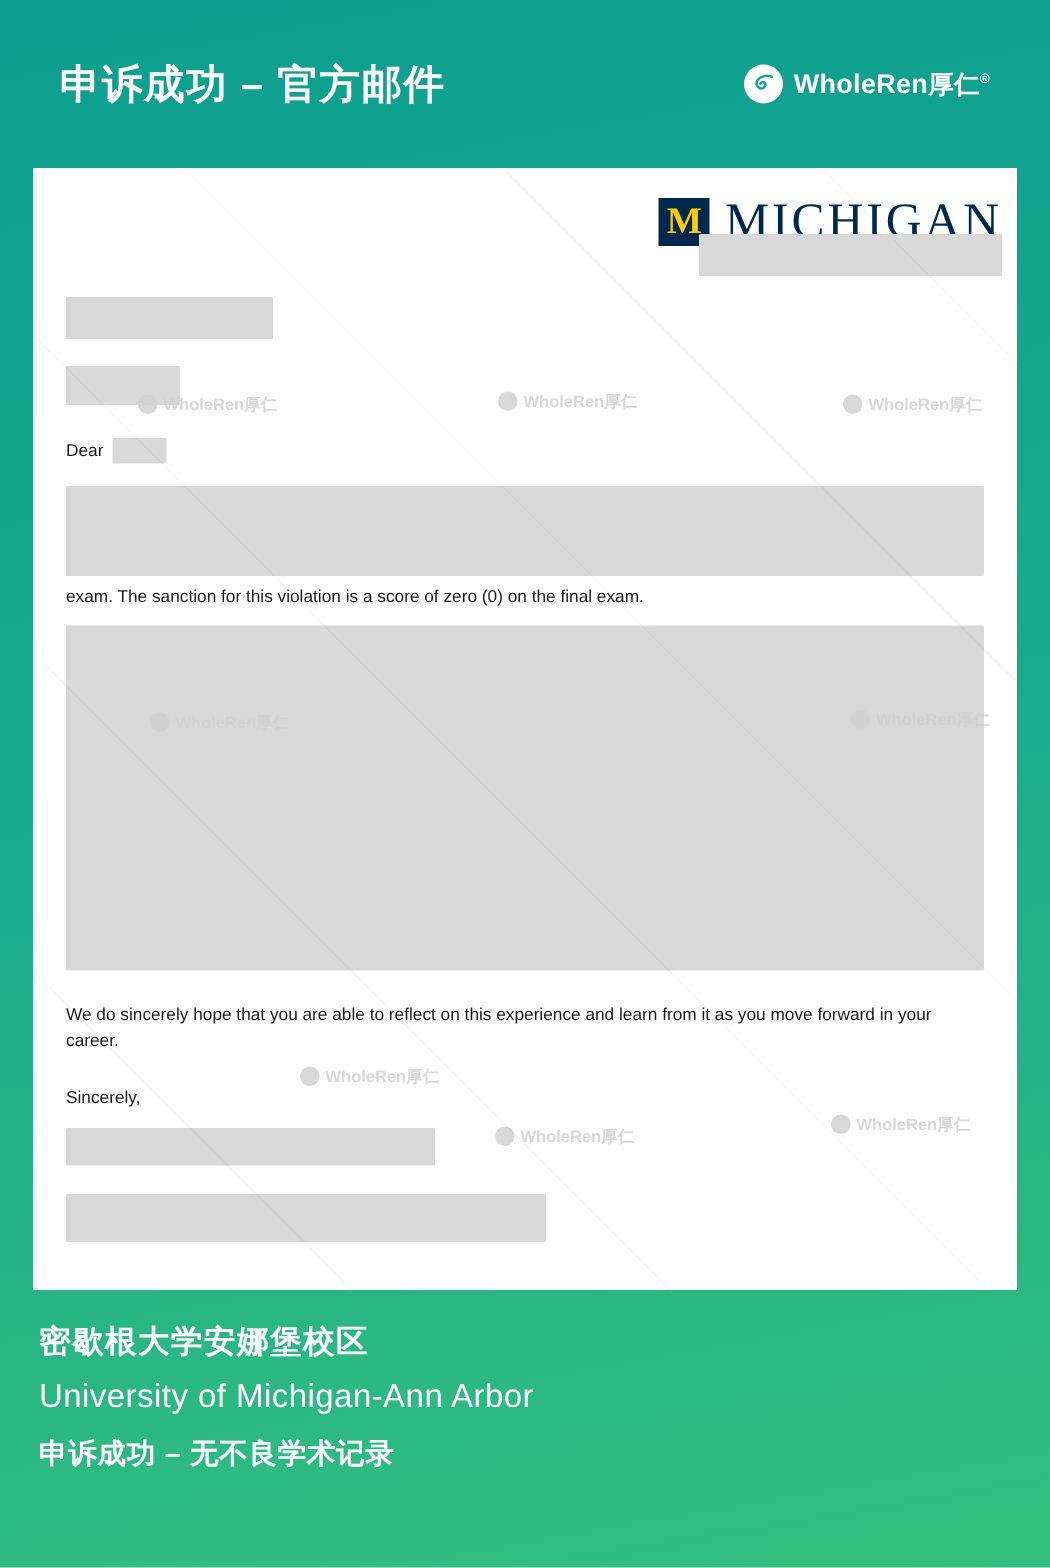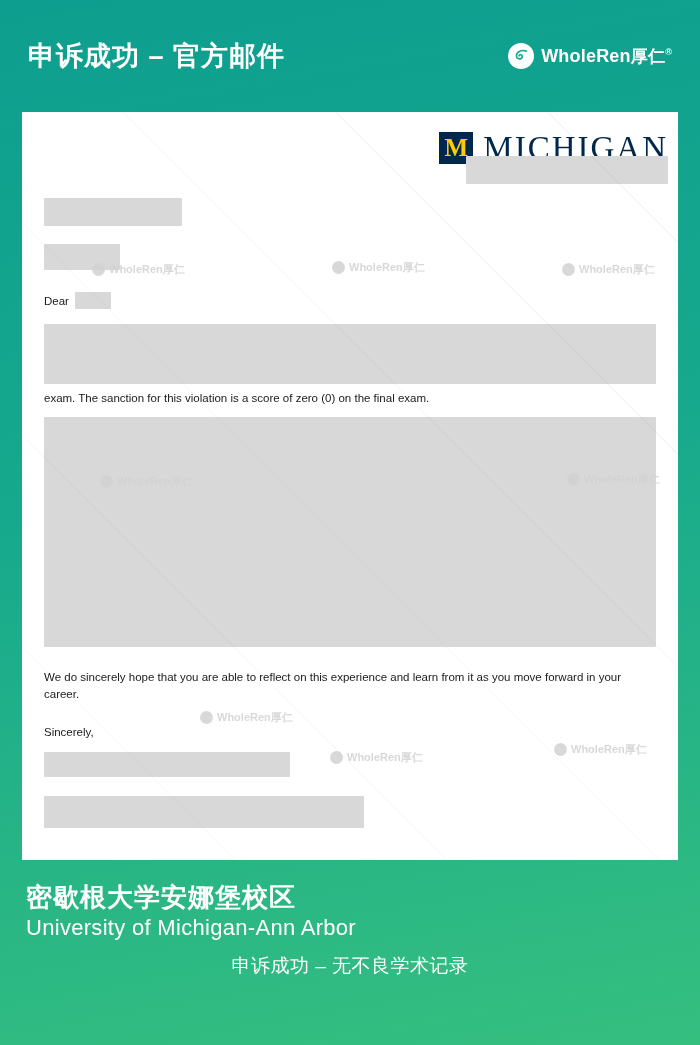--- a/index.html
+++ b/index.html
@@ -22,21 +22,21 @@
     overflow: hidden;
   }
   
   .header {
     position: absolute;
     top: 0; left: 0; right: 0;
     height: 112px;
     display: flex;
     align-items: center;
     justify-content: space-between;
-    padding: 0 28px;
+    padding: 0 40px;
     box-sizing: border-box;
   }
   .header-title {
     color: #ffffff;
     font-size: 27px;
     font-weight: bold;
     letter-spacing: 1px;
     white-space: nowrap;
   }
   .brand {
@@ -199,36 +199,36 @@
   
   .footer {
     position: absolute;
     left: 0; right: 0;
     top: 880px;
     padding: 0 26px;
     box-sizing: border-box;
     color: #ffffff;
   }
   .footer-cn {
-    font-size: 26px;
+    font-size: 21px;
     font-weight: bold;
     letter-spacing: 1px;
+    margin-bottom: 10px;
     font-family: Liberation Serif, serif;
   }
   .footer-en {
     font-size: 22px;
     font-weight: normal;
     letter-spacing: .3px;
     margin-bottom: 12px;
   }
   .footer-sub {
     font-size: 19px;
-    font-weight: normal;
+    font-weight: bold;
     letter-spacing: .5px;
-    text-align: center;
   }
 </style>
 </head>
 <body>
 
 <div class="poster">
 
   <div class="header">
     <div class="header-title">申诉成功 – 官方邮件</div>
     <div class="brand">

